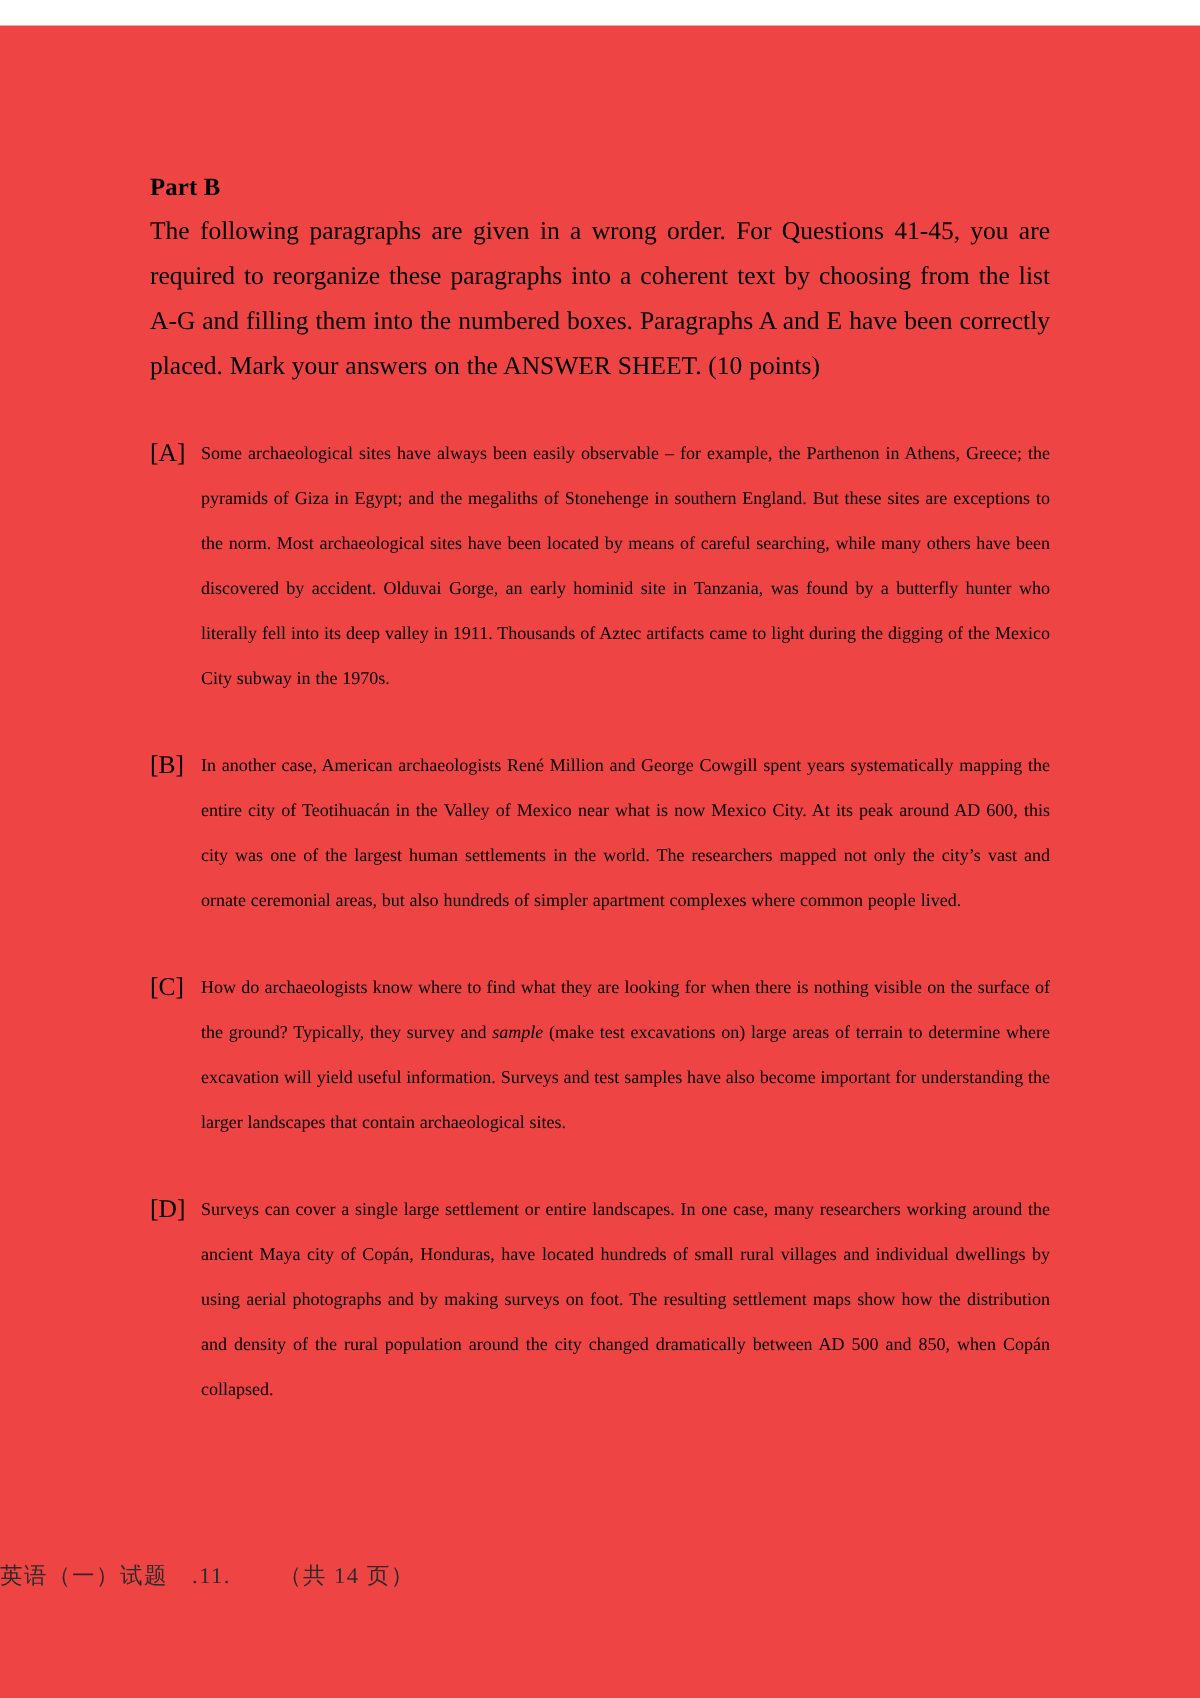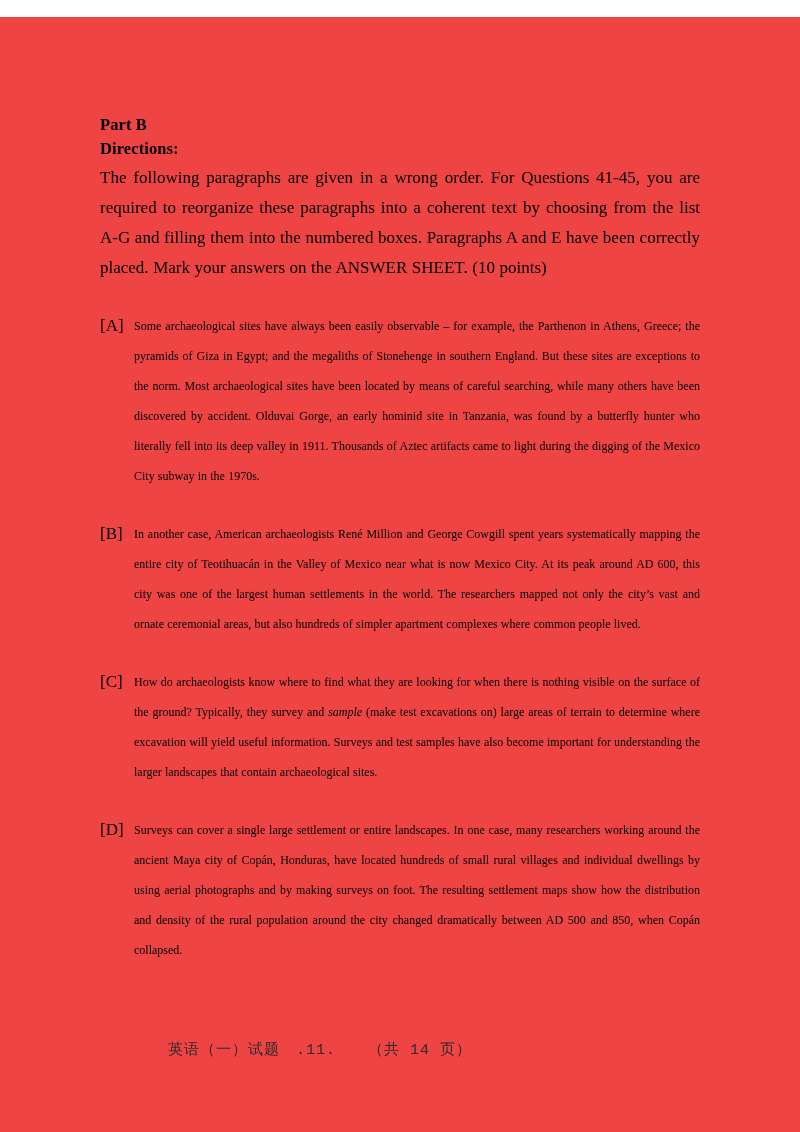--- a/index.html
+++ b/index.html
@@ -77,39 +77,38 @@
 
   .para-text i {
     font-style: italic;
   }
 
   .footer {
     position: absolute;
     left: 0;
     top: 1021px;
     width: 640px;
-    text-align: center;
+    text-align: left;
     font-size: 15px;
     line-height: 26px;
     color: #2b2b2b;
-    font-family: Liberation Mono, monospace;
+    font-family: Liberation Serif, serif;
     letter-spacing: 1px;
     white-space: pre;
   }
 </style>
 </head>
 <body>
 
 <div class="page">
 
   <div class="content">
 
     <div class="heading">Part B</div>
 
-    <div class="heading">Directions:</div>
 
     <p class="directions-body">The following paragraphs are given in a wrong order. For Questions 41-45, you are required to reorganize these paragraphs into a coherent text by choosing from the list A-G and filling them into the numbered boxes. Paragraphs A and E have been correctly placed. Mark your answers on the ANSWER SHEET. (10 points)</p>
 
     <div class="para-block">
       <div class="para-label">[A]</div>
       <p class="para-text"><span>Some archaeological sites have always been easily observable – for example, the Parthenon in Athens, Greece; the pyramids of Giza in Egypt; and the megaliths of Stonehenge in southern England. But these sites are exceptions to the norm. Most archaeological sites have been located by means of careful searching, while many others have been discovered by accident. Olduvai Gorge, an early hominid site in Tanzania, was found by a butterfly hunter who literally fell into its deep valley in 1911. Thousands of Aztec artifacts came to  light during the digging of the Mexico City subway in the 1970s.</span><i></i><span></span></p>
     </div>
 
     <div class="para-block">
       <div class="para-label">[B]</div>

